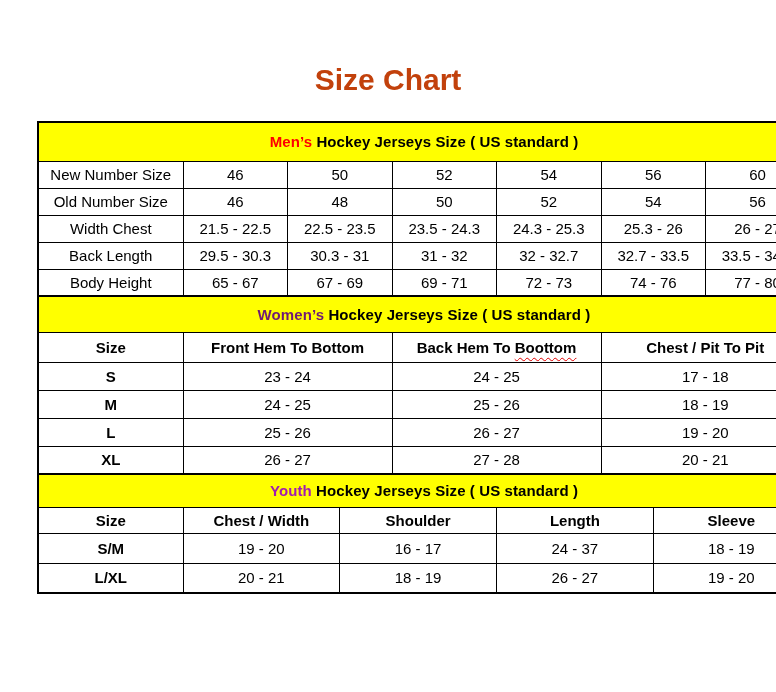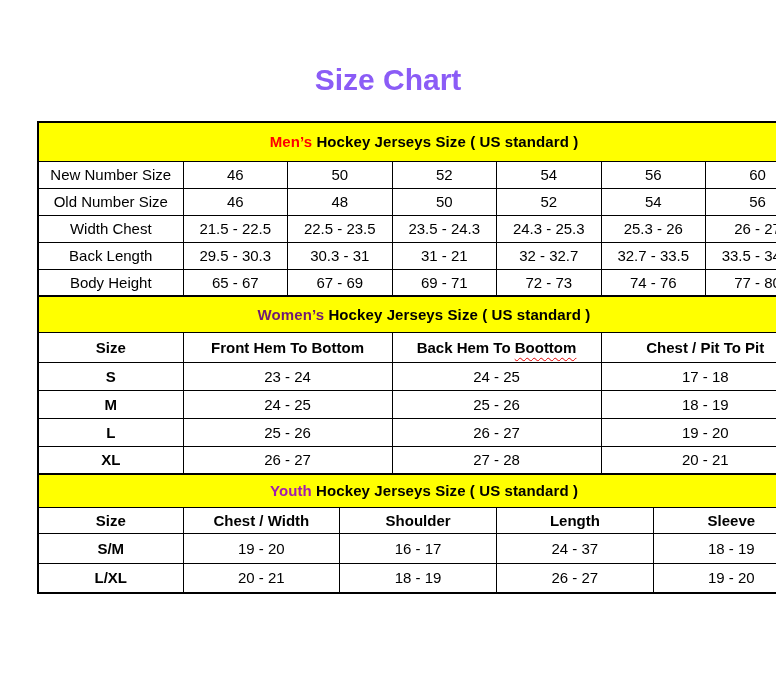--- a/index.html
+++ b/index.html
@@ -63,21 +63,21 @@
   table.womens tr.hdr td { height: 30px; }
   table.womens tr.data td{ height: 28px; }
   table.youth td.banner  { height: 33px; }
   table.youth tr.hdr td  { height: 26px; }
   table.youth tr.data td { height: 30px; }
 </style>
 </head>
 <body>
 
 <div class="page">
-  <h1 class="title" style="color: #8b5cf6;">Size Chart</h1>
+  <h1 class="title" style="color: #c2410c;">Size Chart</h1>
   <div class="chart">
     <section>
         <table class="size-table mens">
           <colgroup>
             <col style="width: 145px;">
             <col>
             <col>
             <col>
             <col>
             <col>
@@ -111,21 +111,21 @@
               <td>22.5 - 23.5</td>
               <td>23.5 - 24.3</td>
               <td>24.3 - 25.3</td>
               <td>25.3 - 26</td>
               <td>26 - 27</td>
             </tr>
             <tr class="data">
               <td class="rowlabel">Back Length</td>
               <td>29.5 - 30.3</td>
               <td>30.3 - 31</td>
-              <td>31 - 21</td>
+              <td>31 - 32</td>
               <td>32 - 32.7</td>
               <td>32.7 - 33.5</td>
               <td>33.5 - 34.6</td>
             </tr>
             <tr class="data">
               <td class="rowlabel">Body Height</td>
               <td>65 - 67</td>
               <td>67 - 69</td>
               <td>69 - 71</td>
               <td>72 - 73</td>

